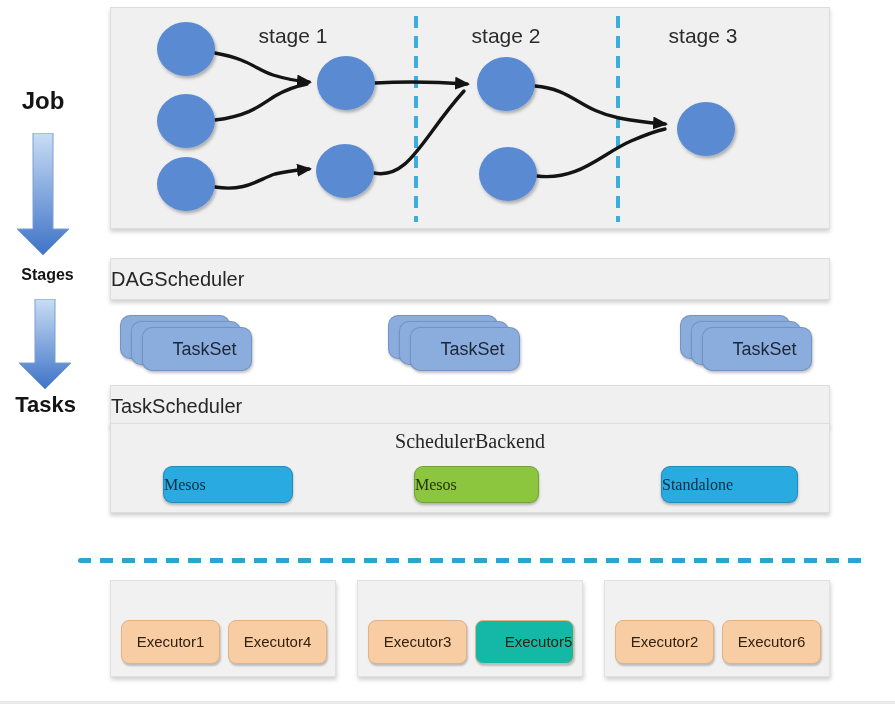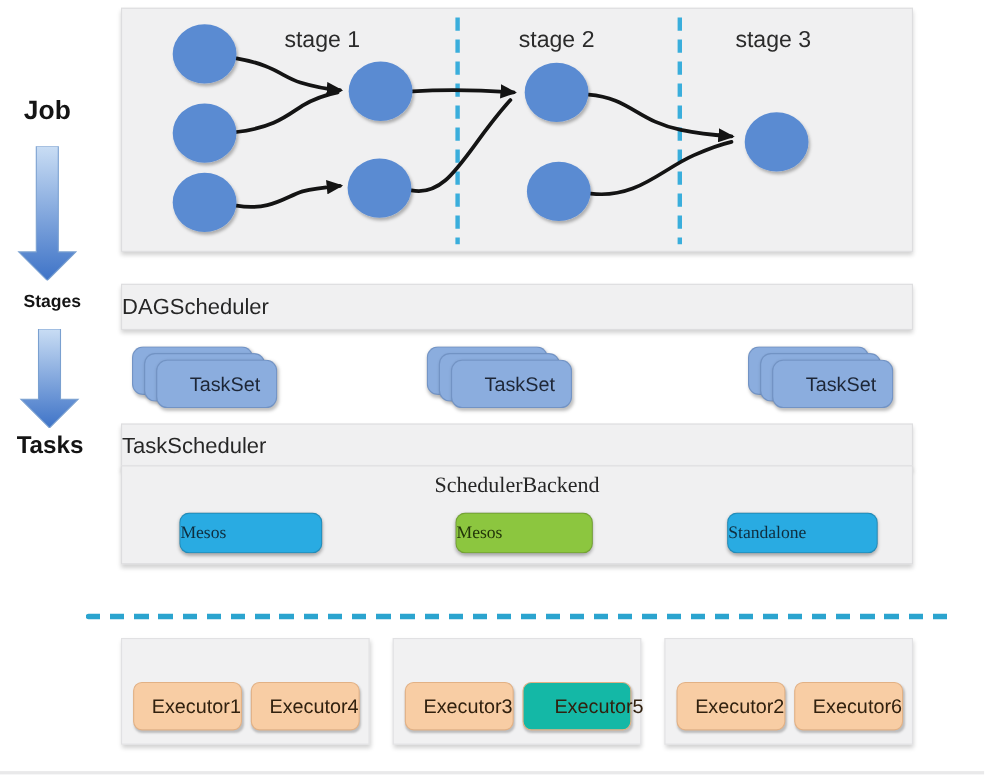--- a/index.html
+++ b/index.html
@@ -52,21 +52,21 @@
   .h-dash { position:absolute; left:78px; top:558px; width:790px; height:5px;
             background:repeating-linear-gradient(90deg, var(--dash,#2ba4cf) 0 13px, transparent 13px 22px);
             border-radius:3px; }
 
   
   .exec-group { position:absolute; top:580px; width:226px; height:97px; background:#f1f1f2;
                 border:1px solid #e1e1e3; box-shadow:1px 3px 4px rgba(0,0,0,0.18); }
   .eg-1 { left:110px; } .eg-2 { left:357px; } .eg-3 { left:604px; }
   .exec-btn { position:absolute; top:39px; width:99px; height:44px; border-radius:8px;
               background:#f8cda4; border:1px solid #e2b185; box-shadow:1px 2px 2px rgba(0,0,0,0.22);
-              text-align:right; line-height:42px; font-size:18px; color:#31210f; }
+              text-align:center; line-height:42px; font-size:15px; color:#31210f; }
   .eb-1 { left:10px; } .eb-2 { left:117px; }
 
   .bottom-line { position:absolute; left:0; top:701px; width:895px; height:3px; background:#e9e9ea; }
 </style>
 </head>
 <body>
 
 <div class="canvas">
 
   <div class="rail-label job">Job</div>

